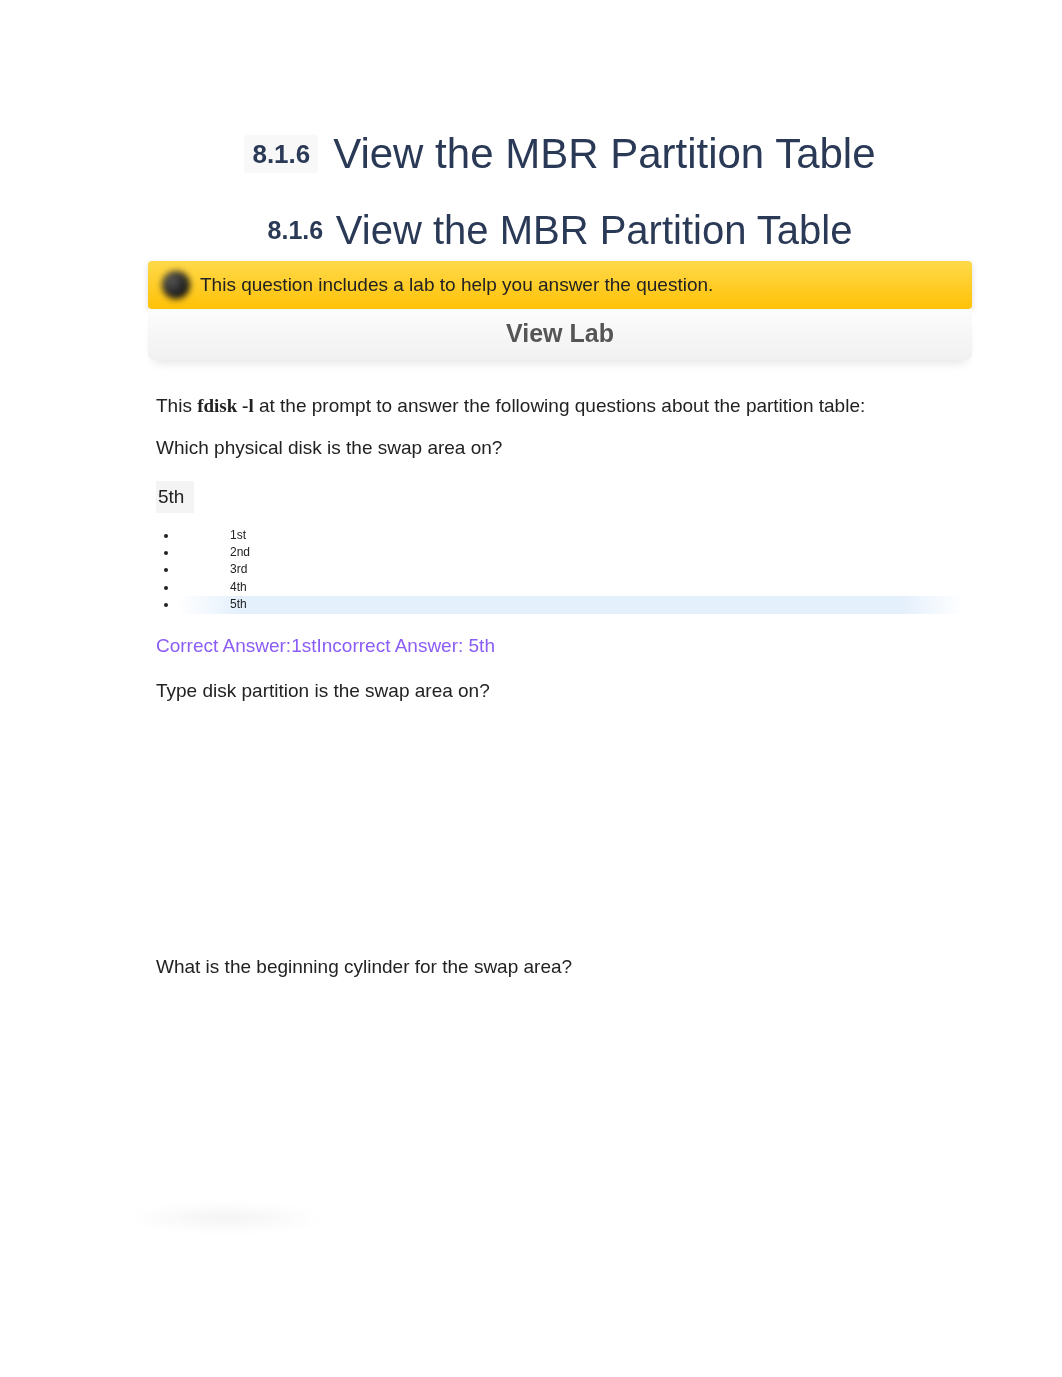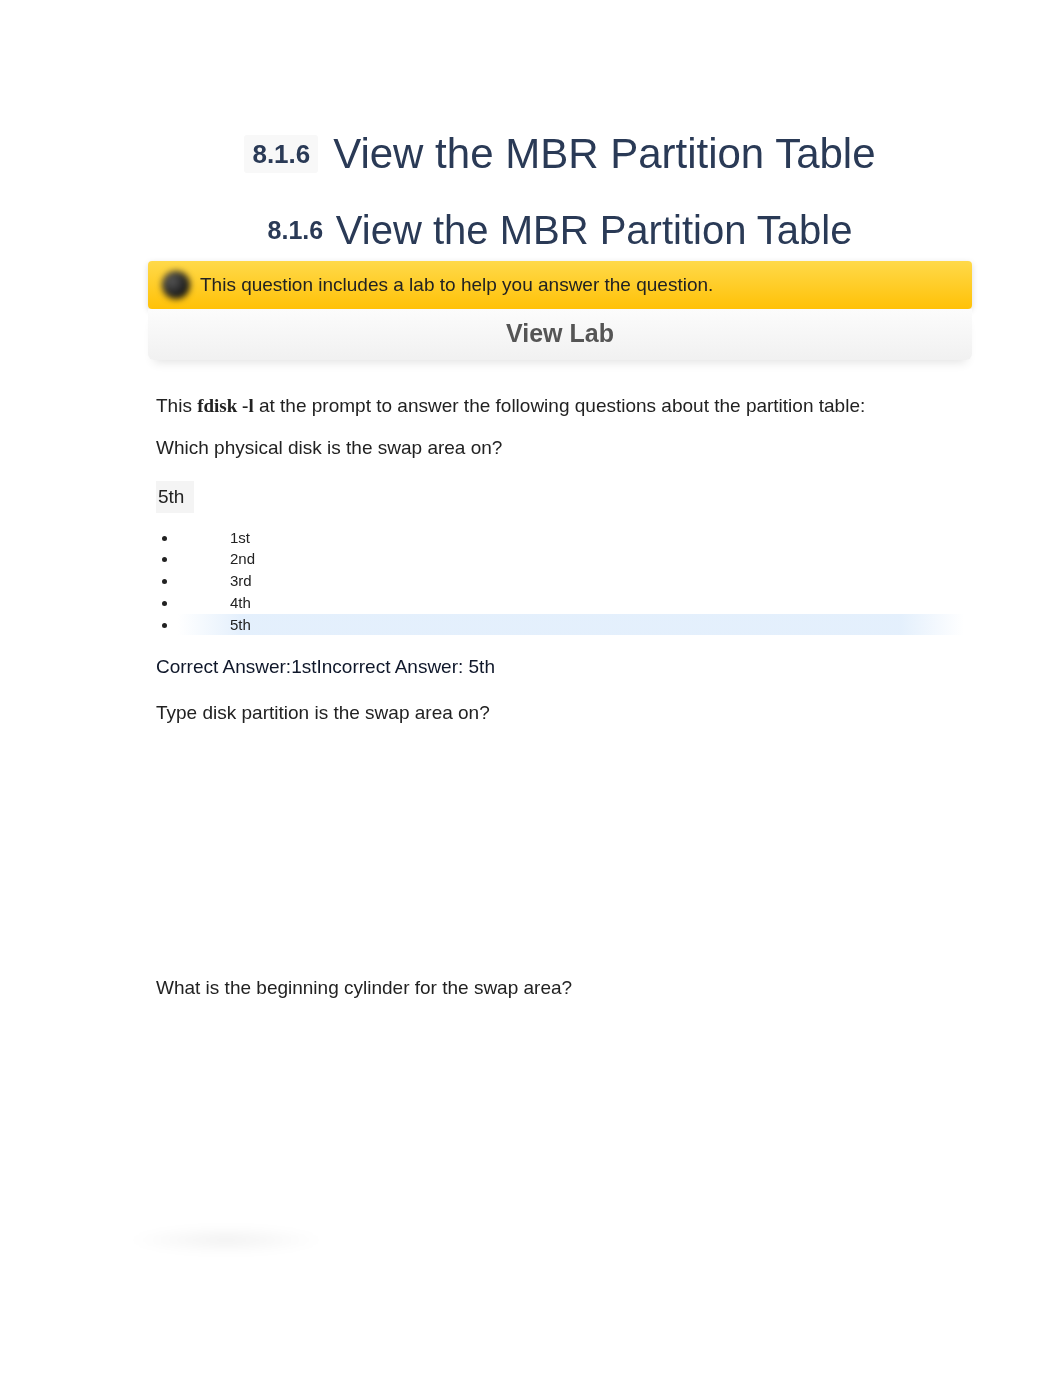--- a/index.html
+++ b/index.html
@@ -100,31 +100,31 @@
     padding: 2px 10px 2px 2px;
     margin: 6px 0 10px 0;
   }
   ul.options {
     list-style: disc;
     margin: 4px 0 18px 0;
     padding-left: 22px;
   }
   ul.options li {
     padding: 0;
-    font-size: 15px;
+    font-size: 12px;
   }
   ul.options li .opt-text {
     display: inline-block;
     padding-left: 52px;
   }
   ul.options li.highlight {
     background: linear-gradient(to right, rgba(230,240,255,0) 0%, rgba(225,238,252,0.9) 8%, rgba(225,238,252,0.9) 92%, rgba(230,240,255,0) 100%);
   }
   .feedback {
-    color: #0f172a;
+    color: #8b5cf6;
     font-size: 19px;
     margin: 18px 0 18px 0;
   }
   .q-spacer {
     height: 220px;
   }
   .bottom-blur {
     margin: 30px 0 0 -30px;
     width: 200px;
     height: 28px;

